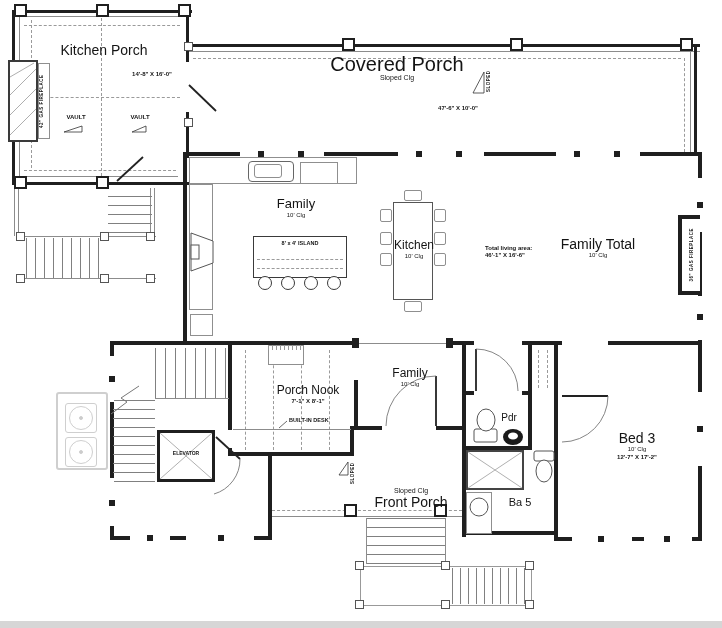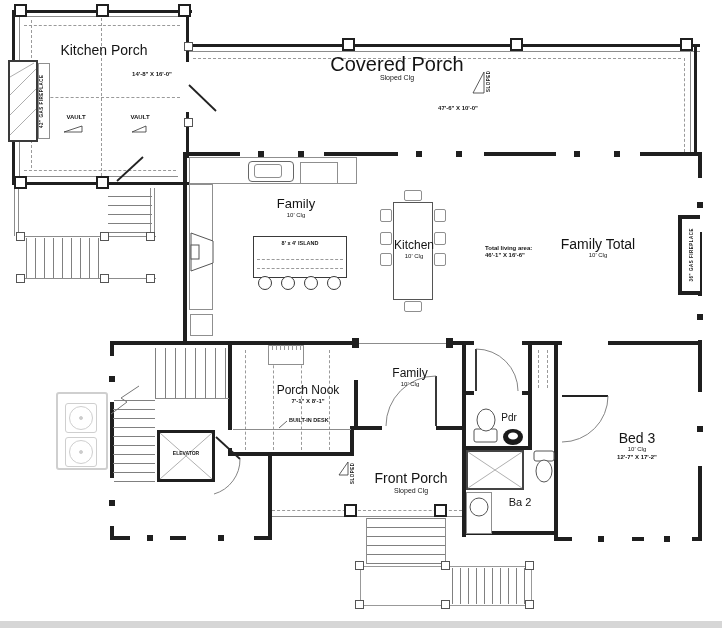--- a/index.html
+++ b/index.html
@@ -205,34 +205,34 @@
   <div class="dv" style="left:329px;top:350px;height:100px"></div>
   <div class="tl" style="left:233px;top:429px;width:118px;height:1px"></div>
   <div class="fx" style="left:268px;top:345px;width:36px;height:20px"></div>
   <div style="position:absolute;left:268px;top:345px;width:36px;height:5px;background:repeating-linear-gradient(90deg,#999 0 1px,transparent 1px 4px)"></div>
   <div class="lbl med" style="left:308px;top:383px">Porch Nook</div>
   <div class="lbl dim" style="left:308px;top:398px">7'-1" X 8'-1"</div>
   <div class="lbl-l" style="left:289px;top:417px;font-size:5.5px;font-weight:bold">BUILT-IN DESK</div>
 
   <div class="lbl med" style="left:410px;top:366px">Family</div>
   <div class="lbl dim" style="left:410px;top:381px;font-weight:normal">10' Clg</div>
-  <div class="lbl big" style="left:411px;top:470px">Front Porch</div>
+  <div class="lbl big" style="left:411px;top:494px">Front Porch</div>
   <div class="lbl sm" style="left:411px;top:487px">Sloped Clg</div>
   <div class="vt" style="left:350px;top:461px;height:24px;font-size:4.5px">SLOPED</div>
   <div class="post" style="left:344px;top:504px"></div>
   <div class="post" style="left:434px;top:504px"></div>
   <div class="dh" style="left:272px;top:510px;width:190px"></div>
   <div class="tl" style="left:272px;top:516px;width:190px;height:1px"></div>
 
   <div class="dv" style="left:538px;top:350px;height:38px"></div>
   <div class="dv" style="left:547px;top:350px;height:38px"></div>
   <div class="lbl" style="left:509px;top:412px;font-size:10px">Pdr</div>
   <div class="fx2" style="left:466px;top:450px;width:58px;height:40px;border-width:2px;border-color:#444"></div>
   <div class="fx" style="left:466px;top:492px;width:26px;height:42px"></div>
-  <div class="lbl" style="left:520px;top:496px;font-size:11px">Ba 2</div>
+  <div class="lbl" style="left:520px;top:496px;font-size:11px">Ba 5</div>
 
   <div class="lbl big" style="left:637px;top:430px">Bed 3</div>
   <div class="lbl dim" style="left:637px;top:446px;font-weight:normal">10' Clg</div>
   <div class="lbl dim" style="left:637px;top:454px">12'-7" X 17'-2"</div>
 
   <div class="tl" style="left:14px;top:188px;width:1px;height:48px"></div>
   <div class="tl" style="left:18px;top:188px;width:1px;height:48px"></div>
   <div class="tl" style="left:150px;top:188px;width:1px;height:48px"></div>
   <div class="tl" style="left:154px;top:188px;width:1px;height:48px"></div>
   <div class="grad-h" style="left:108px;top:196px;width:44px;height:40px"></div>

